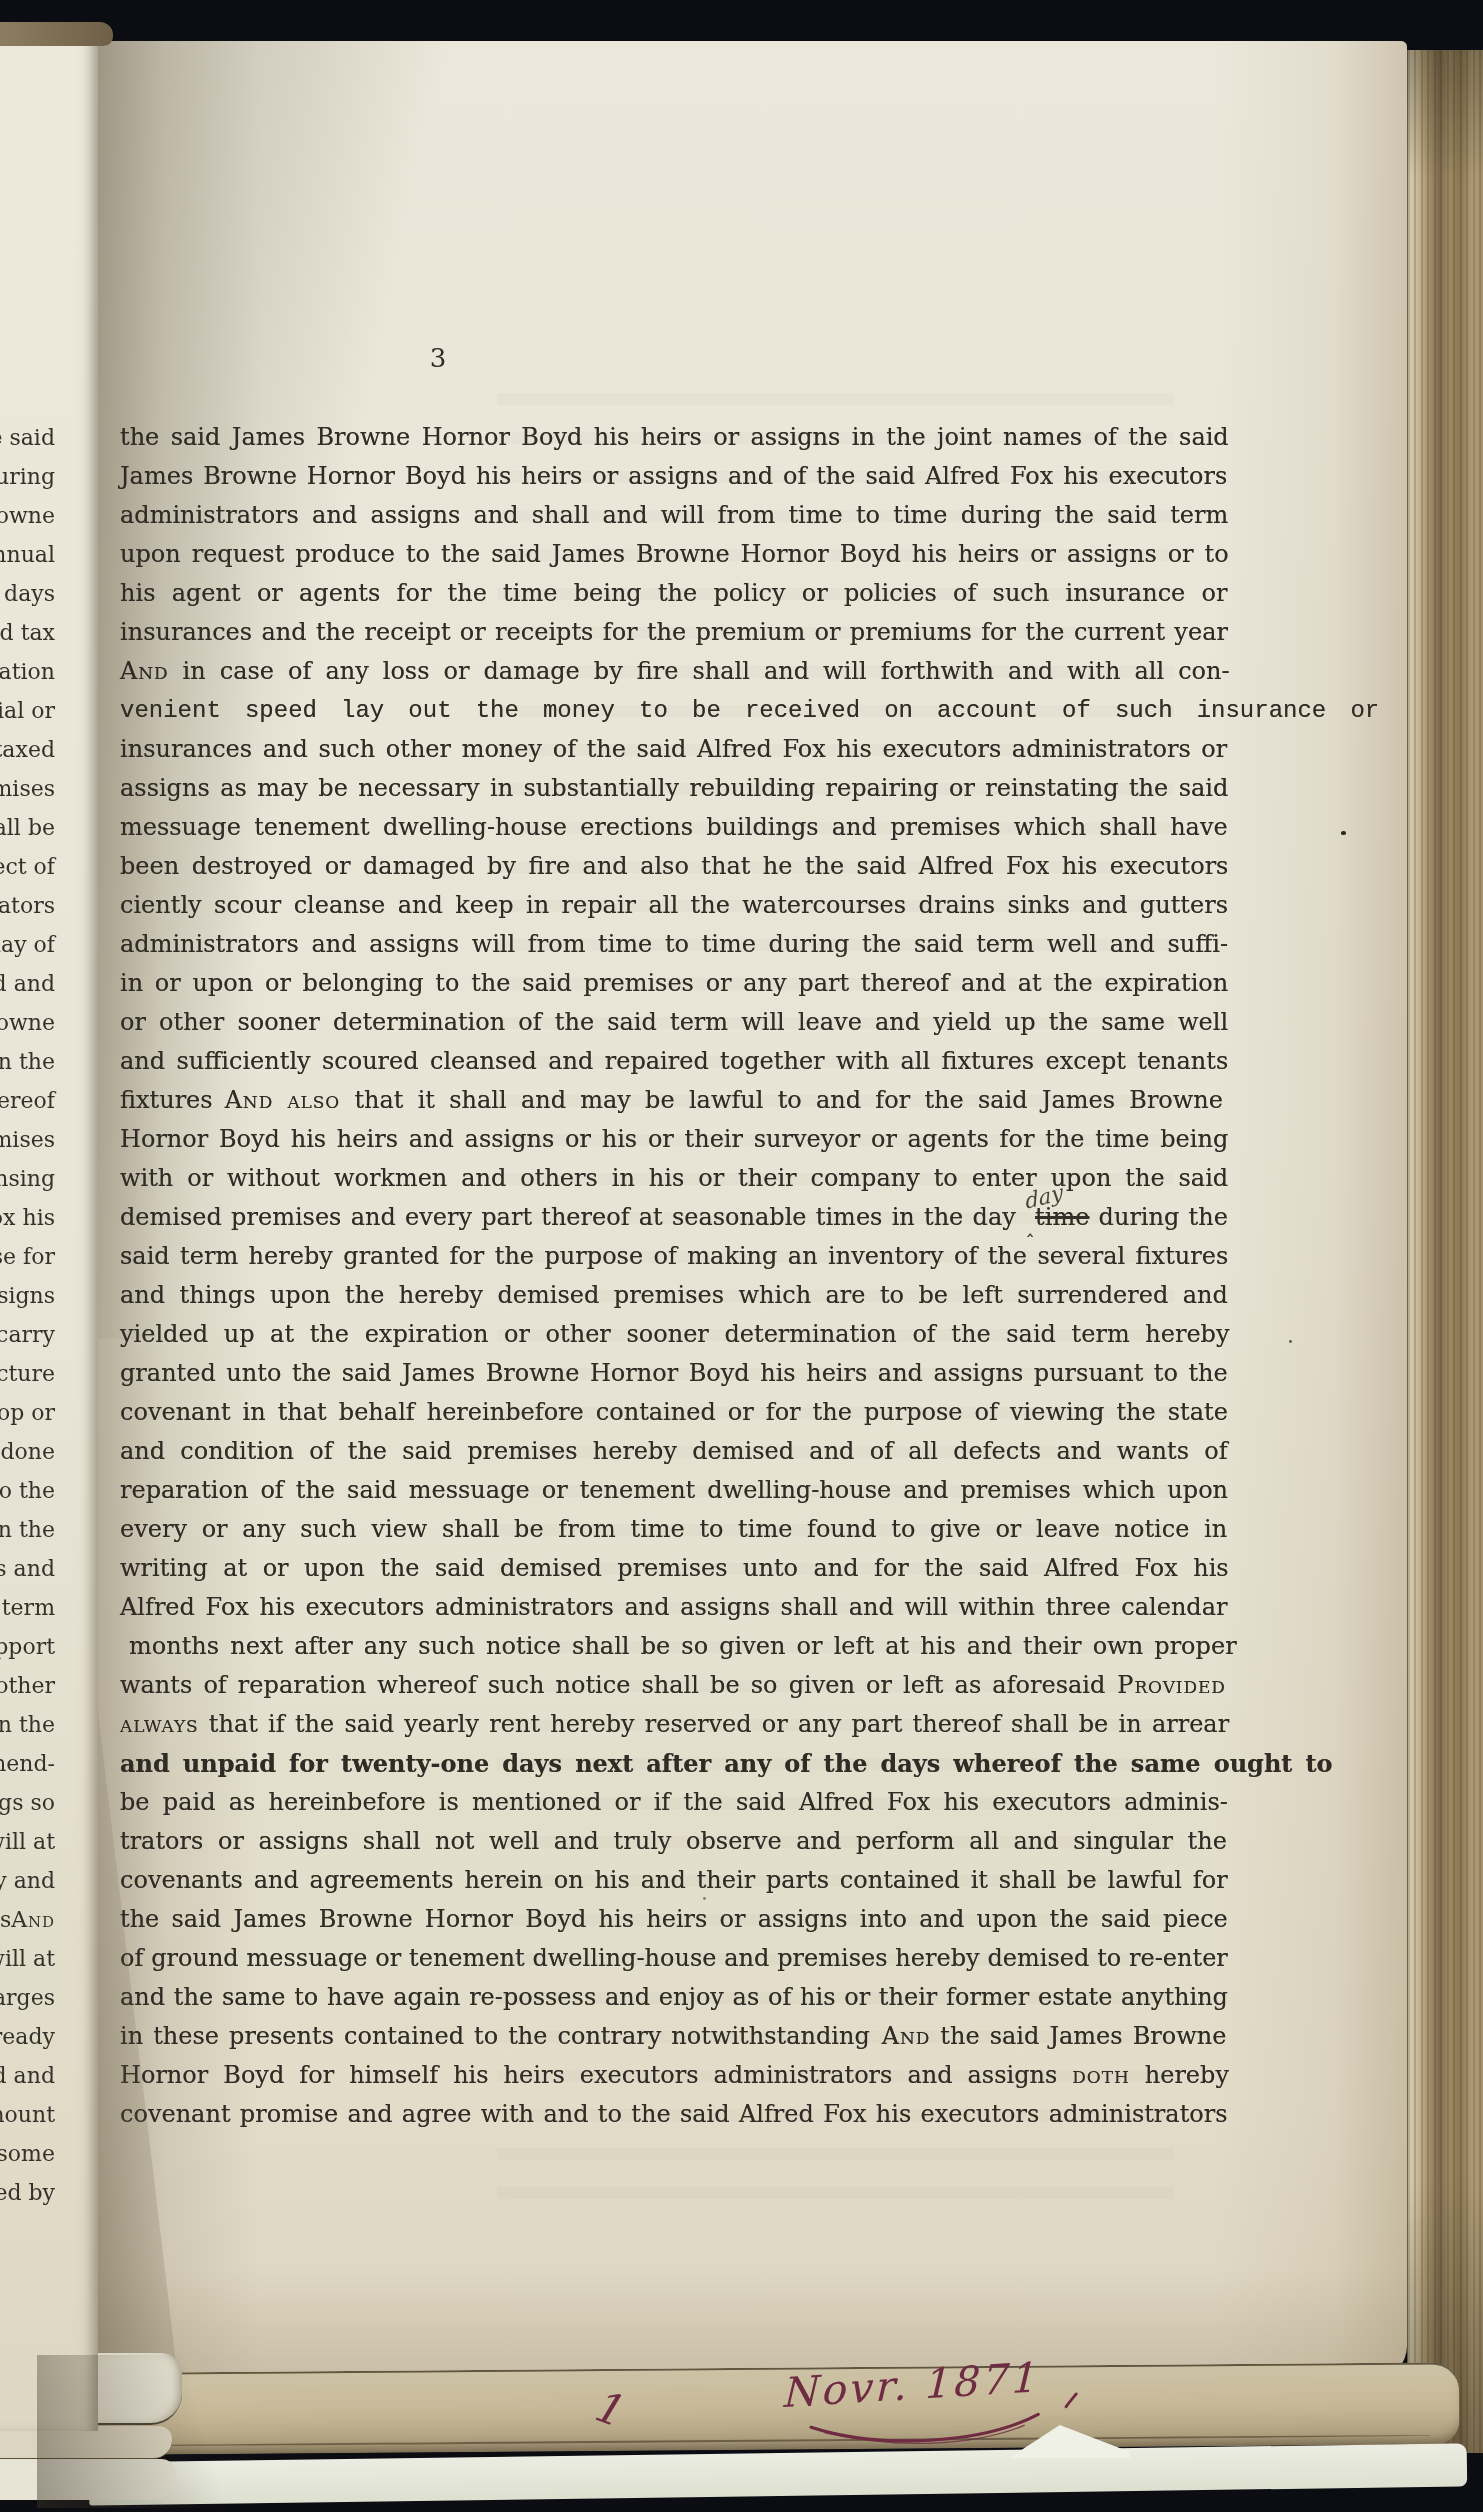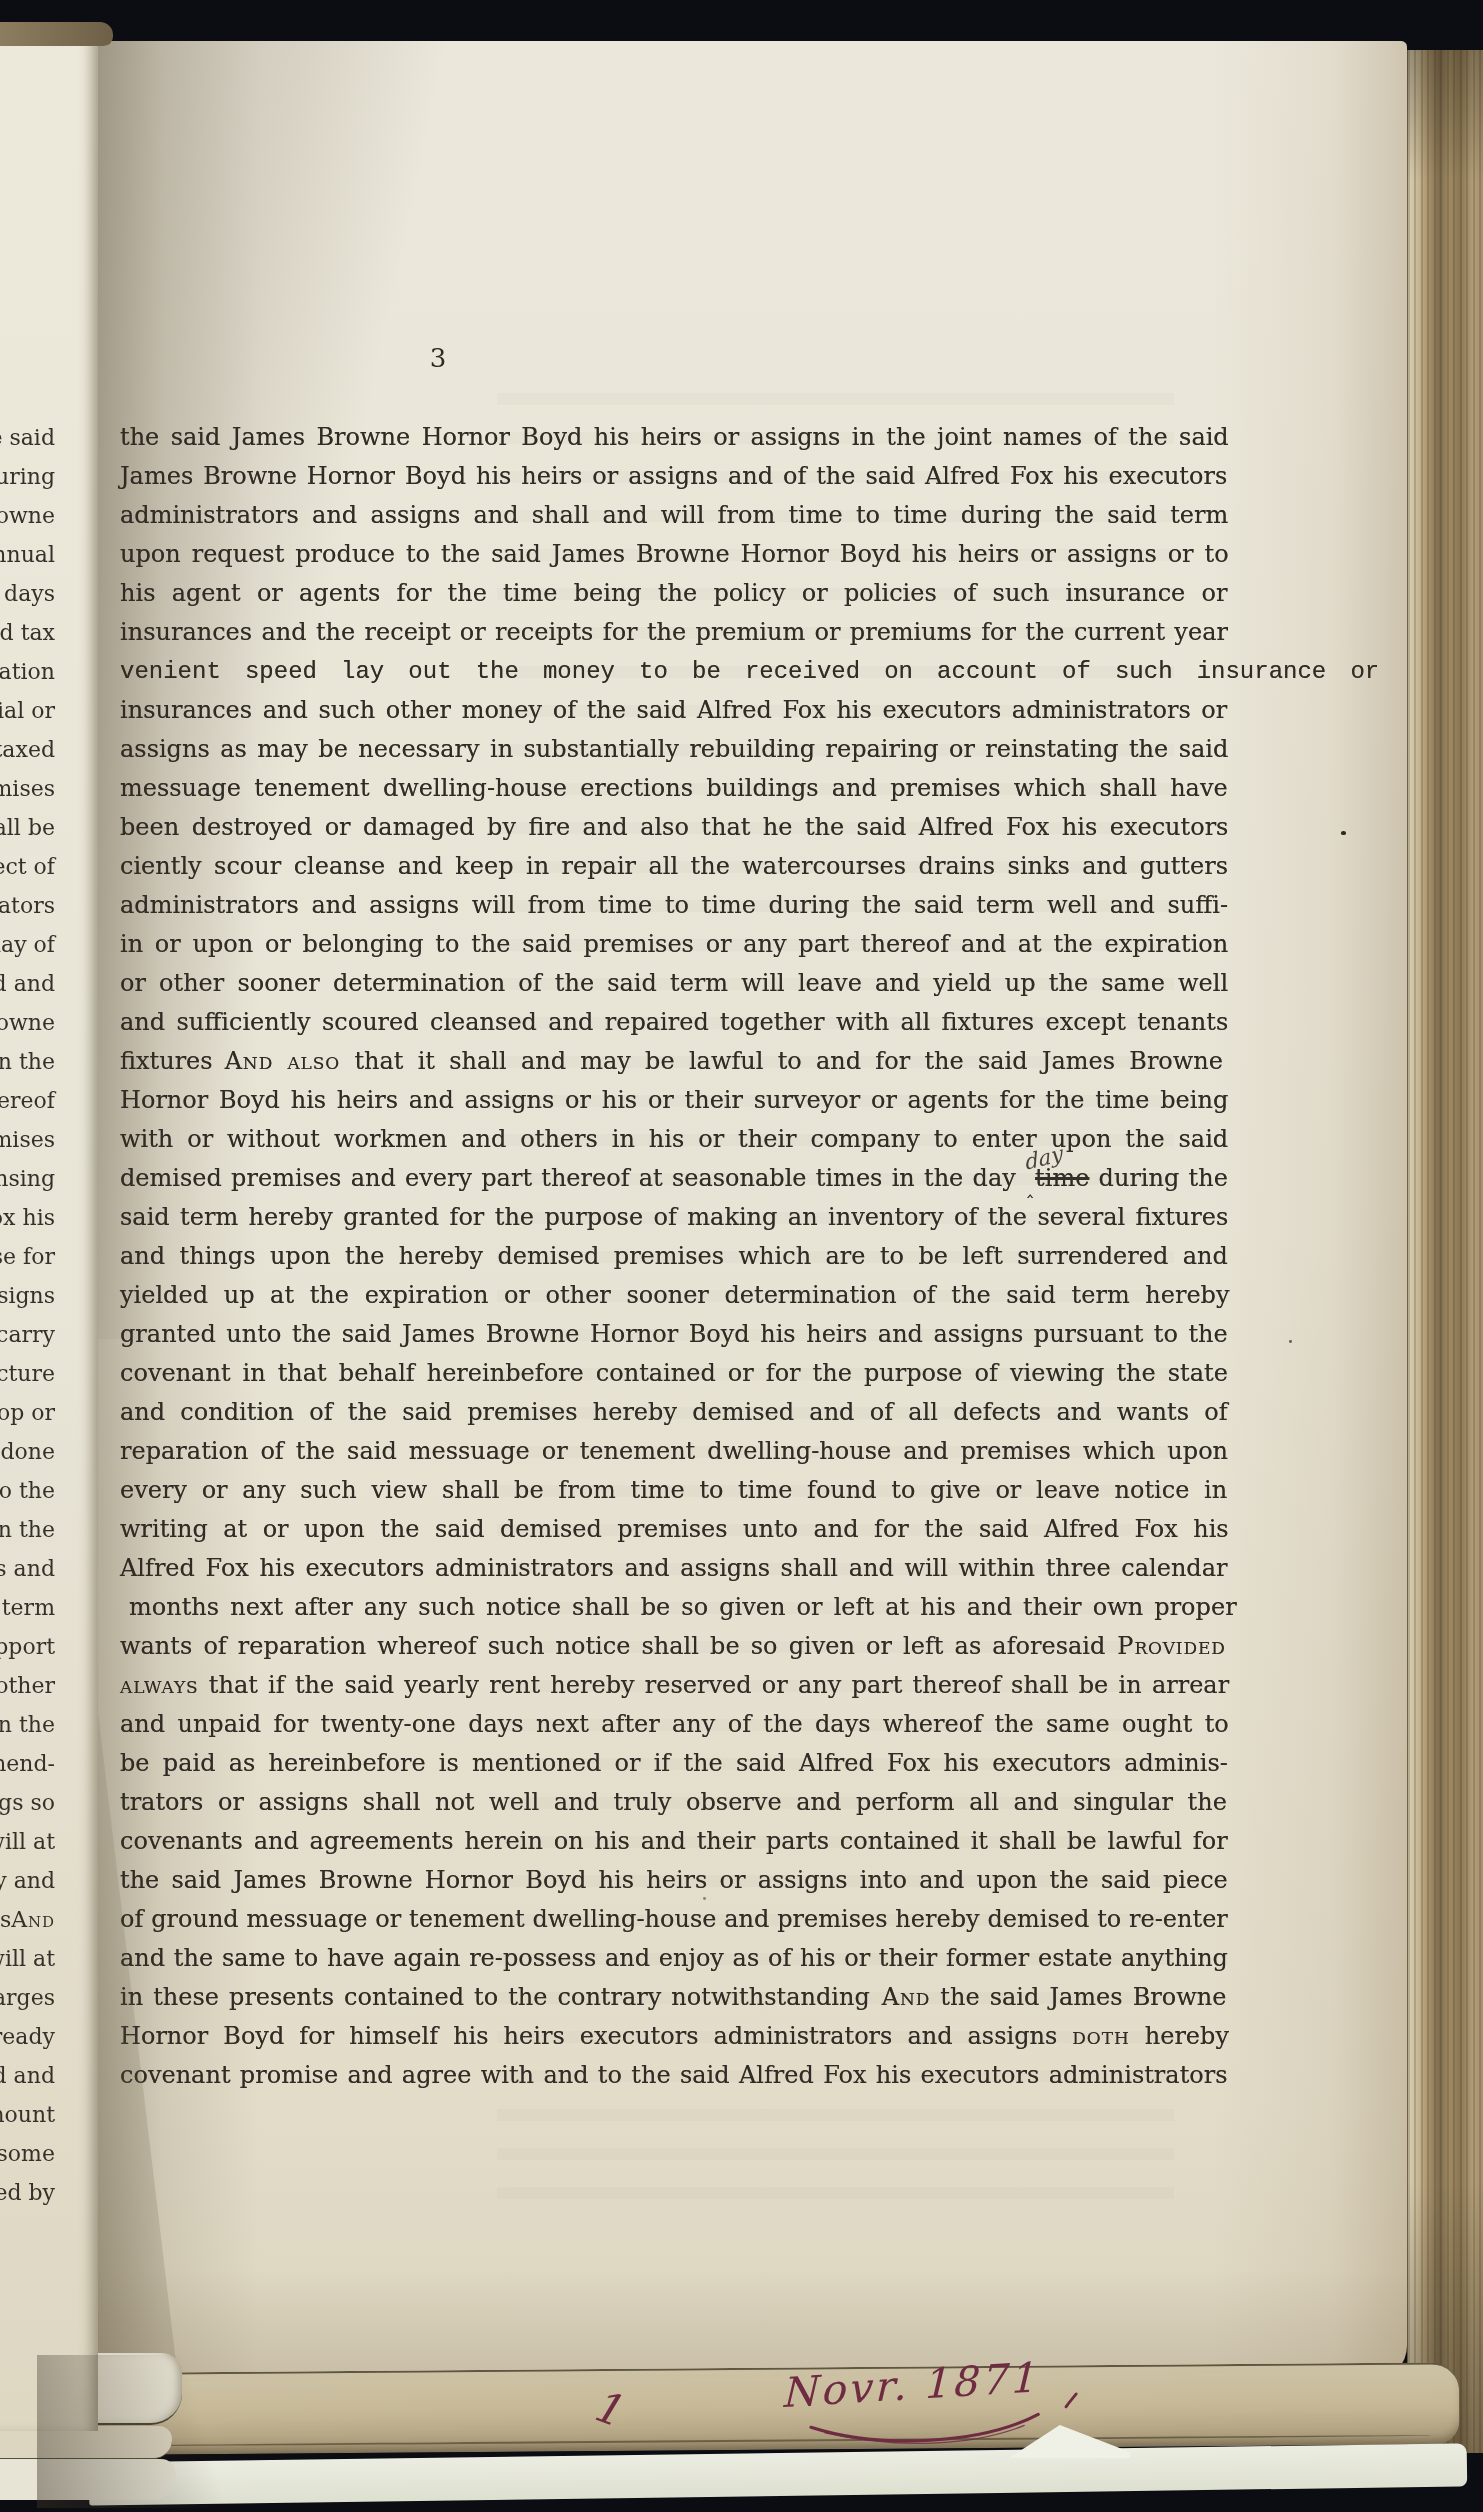--- a/index.html
+++ b/index.html
@@ -167,20 +167,21 @@
   <div class="page">
     <div class="ghost"></div>
     <div class="page-number">3</div>
     <div class="text-block">
         <div class="line" style="word-spacing: 3.8px;"><span class="ln">the said James Browne Hornor Boyd his heirs or assigns in the joint names of the said</span></div>
         <div class="line" style="word-spacing: 2.3px;"><span class="ln">James Browne Hornor Boyd his heirs or assigns and of the said Alfred Fox his executors</span></div>
         <div class="line" style="word-spacing: 5.6px;"><span class="ln">administrators and assigns and shall and will from time to time during the said term</span></div>
         <div class="line" style="word-spacing: 3.3px;"><span class="ln">upon request produce to the said James Browne Hornor Boyd his heirs or assigns or to</span></div>
         <div class="line" style="word-spacing: 8.6px;"><span class="ln">his agent or agents for the time being the policy or policies of such insurance or</span></div>
         <div class="line" style="word-spacing: 1.7px;"><span class="ln">insurances and the receipt or receipts for the premium or premiums for the current year</span></div>
+        <div class="line" style="word-spacing: 6.4px;"><span class="ln"><span class="sc">And</span> in case of any loss or damage by fire shall and will forthwith and with all con-</span></div>
         <div class="line" style="word-spacing: 9.7px; font-family: Liberation Mono, monospace;"><span class="ln">venient speed lay out the money to be received on account of such insurance or</span></div>
         <div class="line" style="word-spacing: 3px;"><span class="ln">insurances and such other money of the said Alfred Fox his executors administrators or</span></div>
         <div class="line" style="word-spacing: 2.8px;"><span class="ln">assigns as may be necessary in substantially rebuilding repairing or reinstating the said</span></div>
         <div class="line" style="word-spacing: 5.6px;"><span class="ln">messuage tenement dwelling-house erections buildings and premises which shall have</span></div>
         <div class="line" style="word-spacing: 4.8px;"><span class="ln">been destroyed or damaged by fire and also that he the said Alfred Fox his executors</span></div>
         <div class="line" style="word-spacing: 4.8px;"><span class="ln">ciently scour cleanse and keep in repair all the watercourses drains sinks and gutters</span></div>
         <div class="line" style="word-spacing: 5px;"><span class="ln">administrators and assigns will from time to time during the said term well and suffi-</span></div>
         <div class="line" style="word-spacing: 4.1px;"><span class="ln">in or upon or belonging to the said premises or any part thereof and at the expiration</span></div>
         <div class="line" style="word-spacing: 5.5px;"><span class="ln">or other sooner determination of the said term will leave and yield up the same well</span></div>
         <div class="line" style="word-spacing: 3.7px;"><span class="ln">and sufficiently scoured cleansed and repaired together with all fixtures except tenants</span></div>
@@ -194,21 +195,21 @@
         <div class="line" style="word-spacing: 2.9px;"><span class="ln">granted unto the said James Browne Hornor Boyd his heirs and assigns pursuant to the</span></div>
         <div class="line" style="word-spacing: 4.4px;"><span class="ln">covenant in that behalf hereinbefore contained or for the purpose of viewing the state</span></div>
         <div class="line" style="word-spacing: 7.6px;"><span class="ln">and condition of the said premises hereby demised and of all defects and wants of</span></div>
         <div class="line" style="word-spacing: 4.4px;"><span class="ln">reparation of the said messuage or tenement dwelling-house and premises which upon</span></div>
         <div class="line" style="word-spacing: 7px;"><span class="ln">every or any such view shall be from time to time found to give or leave notice in</span></div>
         <div class="line" style="word-spacing: 7.8px;"><span class="ln">writing at or upon the said demised premises unto and for the said Alfred Fox his</span></div>
         <div class="line" style="word-spacing: 3px;"><span class="ln">Alfred Fox his executors administrators and assigns shall and will within three calendar</span></div>
         <div class="line" style="word-spacing: 3.5px; margin-left: 9px;"><span class="ln">months next after any such notice shall be so given or left at his and their own proper</span></div>
         <div class="line" style="word-spacing: 3.5px;"><span class="ln">wants of reparation whereof such notice shall be so given or left as aforesaid <span class="sc">Provided</span></span></div>
         <div class="line" style="word-spacing: 2.6px;"><span class="ln"><span class="sc">always</span> that if the said yearly rent hereby reserved or any part thereof shall be in arrear</span></div>
-        <div class="line" style="word-spacing: 4.7px;"><span class="ln">and unpaid for twenty-one days next after any of the days whereof the same ought to</span></div>
+        <div class="line" style="word-spacing: 4.7px; font-weight: bold;"><span class="ln">and unpaid for twenty-one days next after any of the days whereof the same ought to</span></div>
         <div class="line" style="word-spacing: 5.6px;"><span class="ln">be paid as hereinbefore is mentioned or if the said Alfred Fox his executors adminis-</span></div>
         <div class="line" style="word-spacing: 7px;"><span class="ln">trators or assigns shall not well and truly observe and perform all and singular the</span></div>
         <div class="line" style="word-spacing: 3.2px;"><span class="ln">covenants and agreements herein on his and their parts contained it shall be lawful for</span></div>
         <div class="line" style="word-spacing: 4.6px;"><span class="ln">the said James Browne Hornor Boyd his heirs or assigns into and upon the said piece</span></div>
         <div class="line" style="word-spacing: 0.2px;"><span class="ln">of ground messuage or tenement dwelling-house and premises hereby demised to re-enter</span></div>
         <div class="line" style="word-spacing: 1.1px;"><span class="ln">and the same to have again re-possess and enjoy as of his or their former estate anything</span></div>
         <div class="line" style="word-spacing: 2.4px;"><span class="ln">in these presents contained to the contrary notwithstanding <span class="sc">And</span> the said James Browne</span></div>
         <div class="line" style="word-spacing: 7.4px;"><span class="ln">Hornor Boyd for himself his heirs executors administrators and assigns <span class="sc">doth</span> hereby</span></div>
         <div class="line" style="word-spacing: 1.7px;"><span class="ln">covenant promise and agree with and to the said Alfred Fox his executors administrators</span></div>
       </div>

